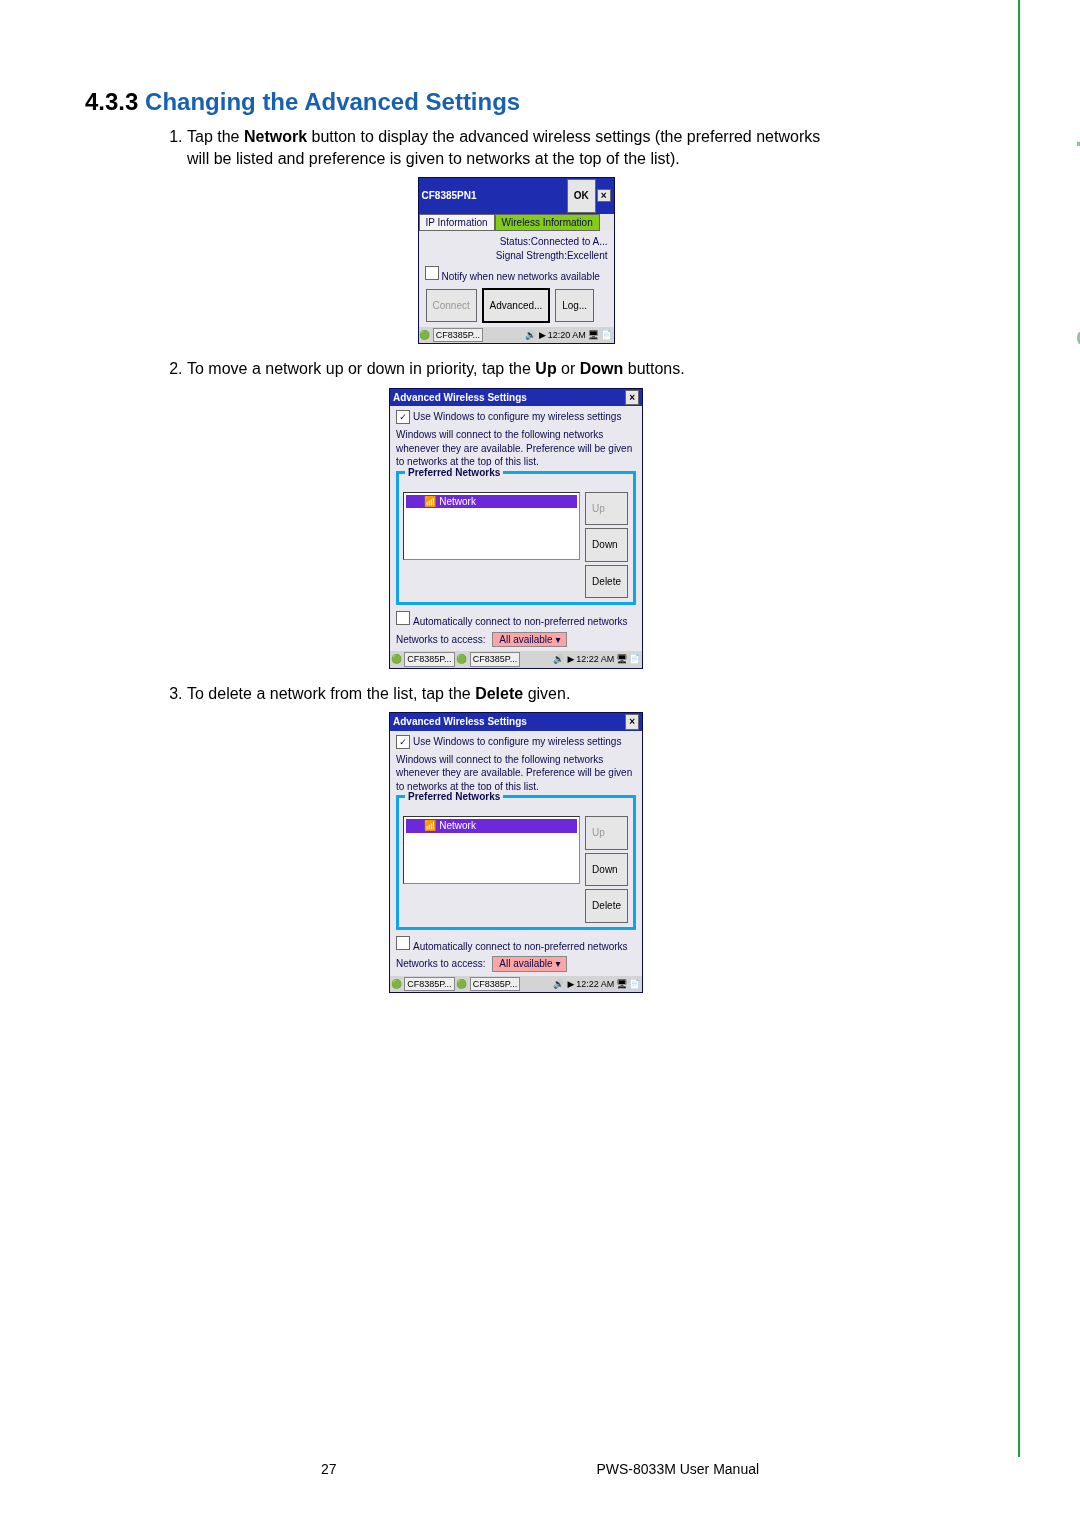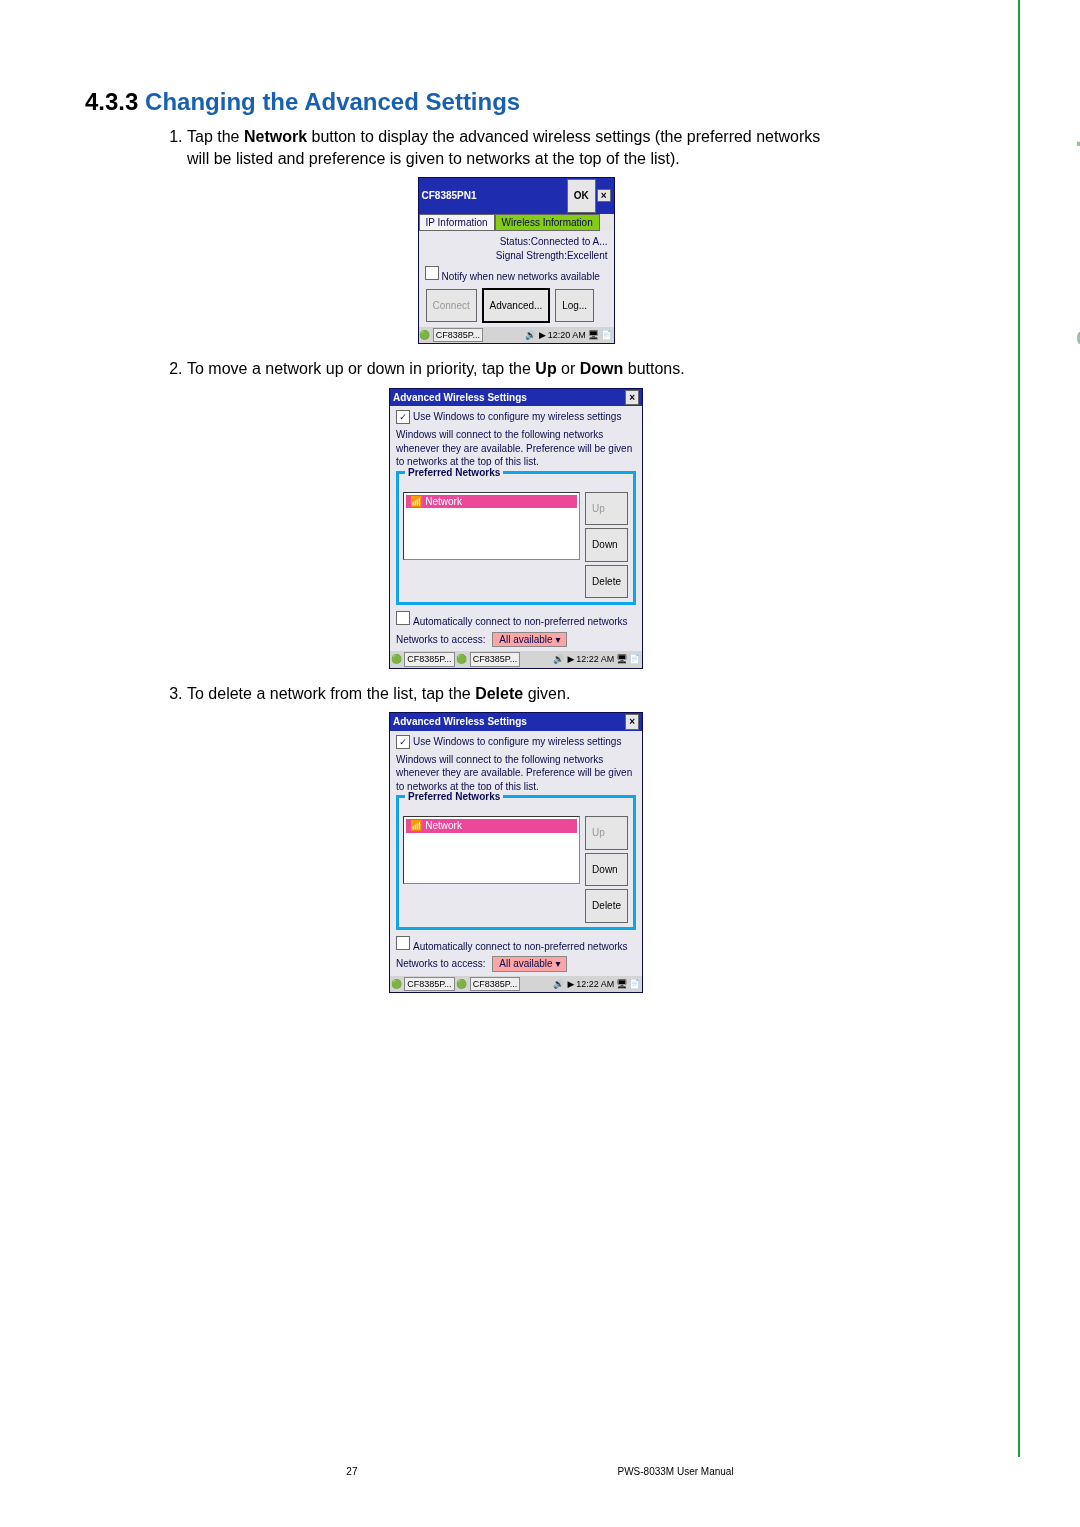--- a/index.html
+++ b/index.html
@@ -20,24 +20,24 @@
   .btn{display:inline-block;border:1px solid #666;background:#e6e6e6;padding:9px 6px;margin:0 1px;font-size:10px;color:#000}
   .tabbar{display:flex;background:#e6e6e6}
   .tab{border:1px solid #666;padding:1px 6px;background:#f4f4f4}
   .tab.active{background:#84cc16}
   .panel{padding:4px 6px;background:#e8e8ee}
   .listbox{border:1px inset #888;background:#fff;padding:2px;height:46px;overflow:hidden}
   .row{display:flex;justify-content:flex-end;}
   .fieldset{border:3px solid #0ea5e9;padding:18px 4px 4px;margin-top:2px;position:relative}
   .legend{position:absolute;top:-8px;left:6px;background:#e8e8ee;padding:0 3px;font-weight:bold}
   .pill{display:inline-block;border:1px solid #888;background:#fca5a5;padding:0 6px;margin-left:4px}
-  .sel{background:#ec4899;color:#fff;padding:0 4px}
+  .sel{background:#6d28d9;color:#fff;padding:0 18px}
   .task{background:#d4d4d4;display:flex;align-items:center;gap:2px;padding:1px;font-size:9px;color:#000}
   .task .cell{border:1px solid #888;padding:0 2px;background:#eee}
-  .footer{position:absolute;bottom:50px;left:0;right:0;display:flex;justify-content:center;gap:260px;font-size:10px;color:#000}
+  .footer{position:absolute;bottom:50px;left:0;right:0;display:flex;justify-content:center;gap:260px;font-size:14px;color:#000}
   .scroll{width:12px;border-left:1px solid #888;background:#ddd}
   .close-x{background:#e6e6e6;color:#000;border:1px solid #666;padding:0 3px;font-size:10px}
   .xbox{width:12px;height:12px;border:1px solid #666;background:#fff;display:inline-flex;align-items:center;justify-content:center;font-size:9px;margin-right:3px}
 </style>
 </head>
 <body>
 
 <div class="page">
   <div class="right-rail"></div>
   <div class="chapter-tab">Chapter 4   Getting Connected</div>

